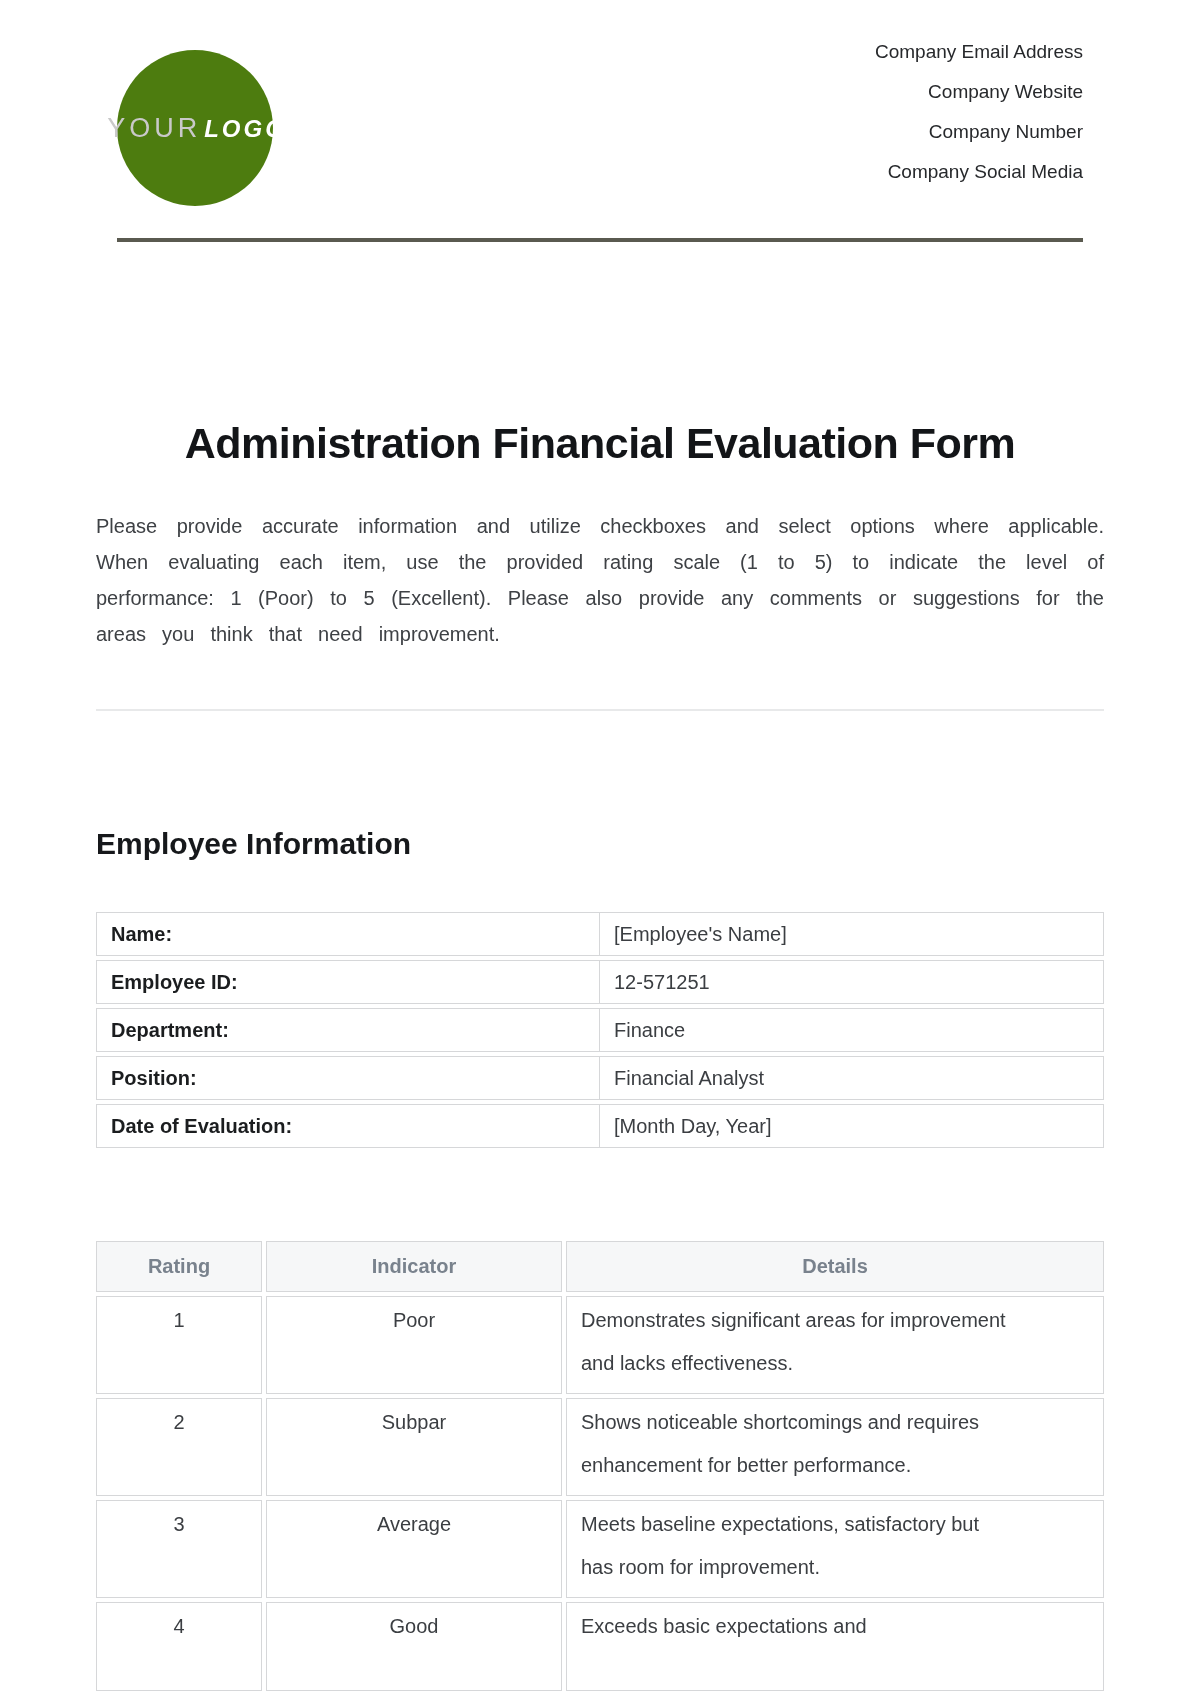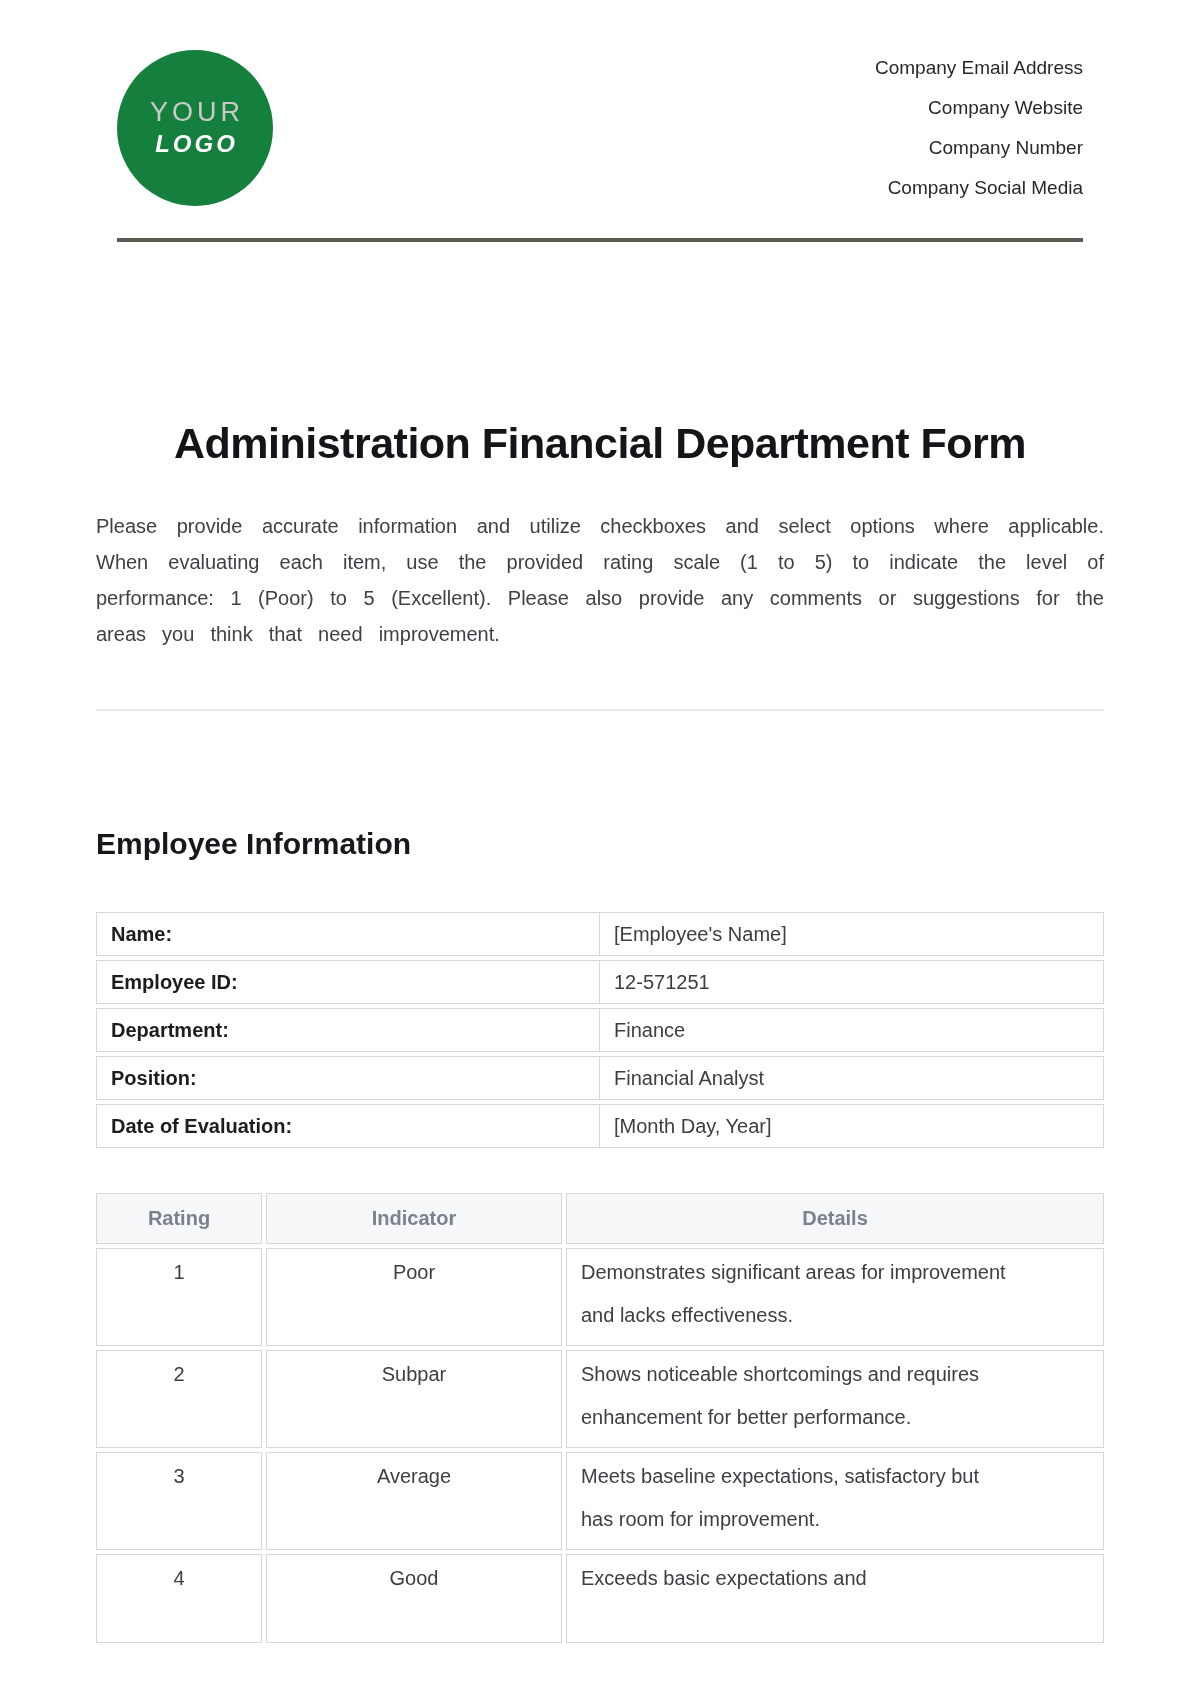--- a/index.html
+++ b/index.html
@@ -8,33 +8,33 @@
     width:1200px; height:1702px; overflow:hidden;
     font-family:"Liberation Sans","DejaVu Sans",sans-serif;
     color:#3e4145;
   }
   .page { width:1200px; height:1702px; padding:0 96px; background:#ffffff; }
 
   
   .header { position:relative; padding-top:50px; }
   .logo {
     width:156px; height:156px; margin-left:21px; border-radius:50%;
-    background:#15803d; display:flex; flex-direction:column;
+    background:#4d7c0f; display:flex; 
     align-items:center; justify-content:center;
   }
   .logo-your {
     color:#c9c9c9; font-size:27px; line-height:30px;
     letter-spacing:4px; text-indent:4px;
   }
   .logo-logo {
     color:#ffffff; font-size:24px; line-height:33px; font-weight:bold;
     letter-spacing:3px; text-indent:3px;font-style:italic;
   }
   .contact {
-    position:absolute; top:48px; right:21px; text-align:right;
+    position:absolute; top:32px; right:21px; text-align:right;
     font-size:19px; line-height:40px; color:#27292c;
   }
   .rule { height:4px; background:#5a5a50; margin:32px 21px 0 21px; }
 
   
   h1.title {
     margin-top:176px; text-align:center;
     font-size:43px; line-height:50px; font-weight:bold;
     color:#131518; letter-spacing:-0.5px;
   }
@@ -66,21 +66,21 @@
     flex:1; padding-left:14px; display:flex; align-items:center;
     font-size:20px; color:#3b3e42;
   }
 
   
   .rt { margin-top:45px; }
   .rt-head { display:flex; gap:4px; margin-bottom:4px; }
   .rt-head-cell {
     border:1px solid #d6d7d9; background:#f6f7f8; height:51px;
     display:flex; align-items:center; justify-content:center;
-    font-size:20px; font-weight:bold; color:#79828d;
+    font-size:20px; font-weight:bold; color:#79828d;margin-top:48px;
   }
   .rt-row { display:flex; gap:4px; margin-bottom:4px; }
   .rt-cell { border:1px solid #d6d7d9; background:#fff; min-height:89px; }
   .c1 { width:166px; }
   .c2 { width:296px; }
   .c3 { flex:1; }
   .rt-row .c1, .rt-row .c2 {
     text-align:center; padding-top:2px;
     font-size:20px; line-height:43px; color:#3b3e42;
   }
@@ -101,21 +101,21 @@
     </div>
     <div class="contact">
       <div>Company Email Address</div>
       <div>Company Website</div>
       <div>Company Number</div>
       <div>Company Social Media</div>
     </div>
     <div class="rule"></div>
   </header>
 
-  <h1 class="title">Administration Financial Department Form</h1>
+  <h1 class="title">Administration Financial Evaluation Form</h1>
 
   <p class="intro">Please provide accurate information and utilize checkboxes and select options where applicable. When evaluating each item, use the provided rating scale (1 to 5) to indicate the level of performance: 1 (Poor) to 5 (Excellent). Please also provide any comments or suggestions for the areas you think that need improvement.</p>
 
   <div class="soft-divider"></div>
 
   <h2 class="section emp">Employee Information</h2>
 
   <div class="kv-table">
     <div class="kv-row">
       <div class="kv-label">Name:</div>

